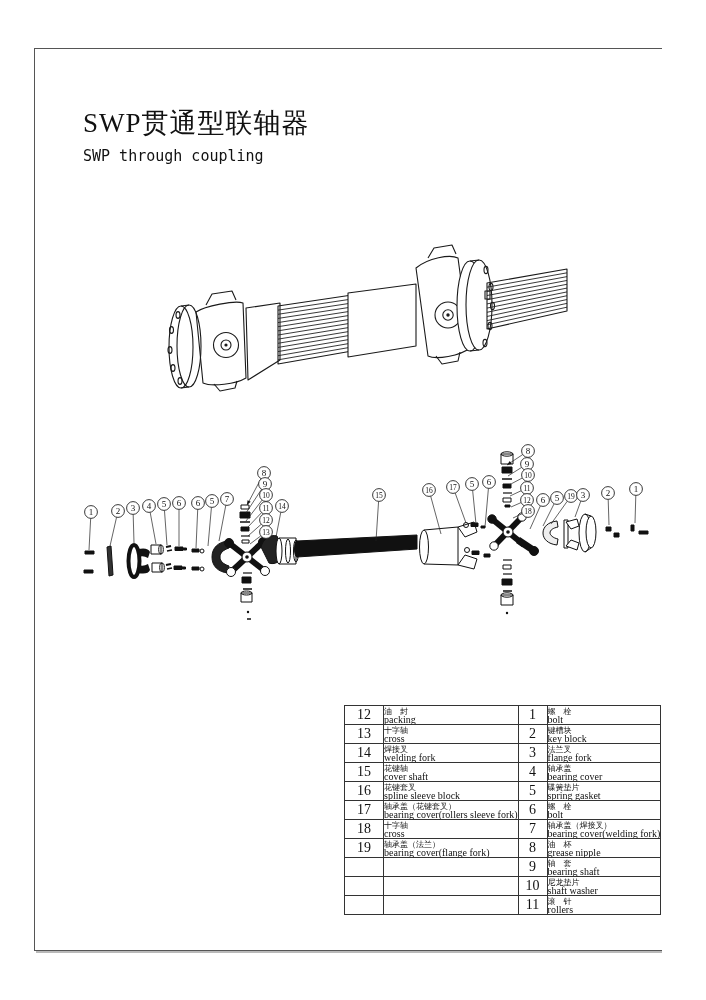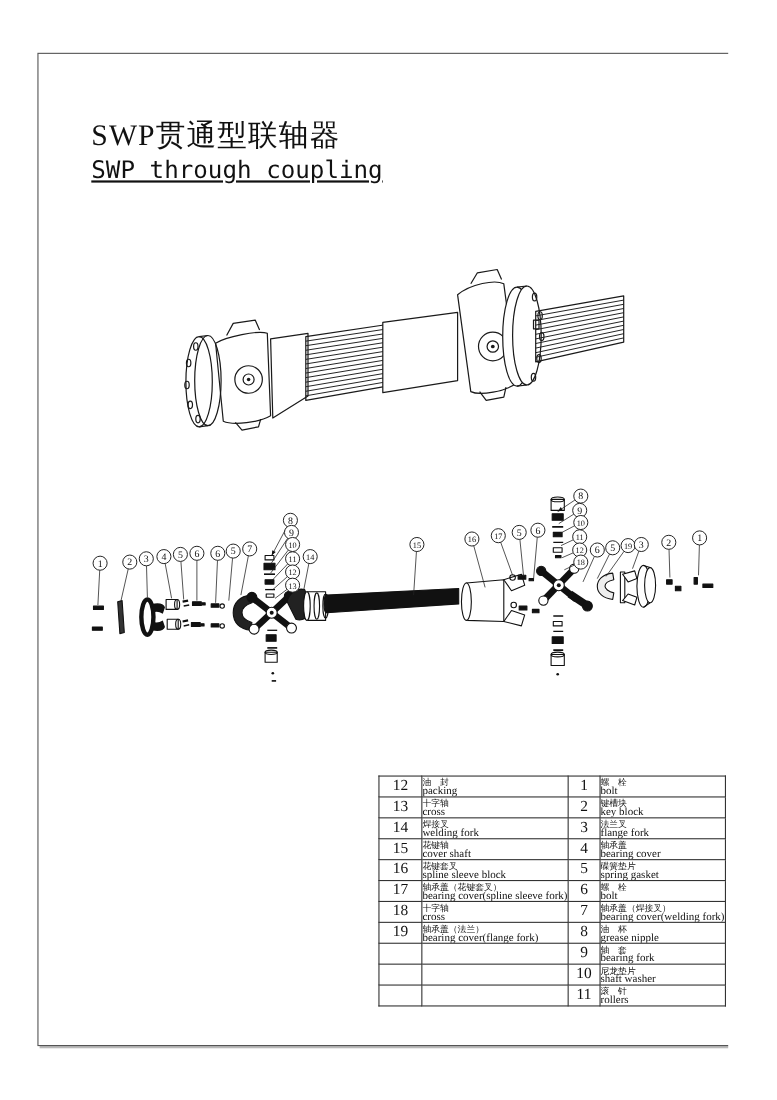--- a/index.html
+++ b/index.html
@@ -2,22 +2,22 @@
 <html><head>
 <meta charset="utf-8">
 <style>
   html,body{margin:0;padding:0;background:#fff;}
   #page{position:relative;width:662px;height:1000px;background:#fff;overflow:hidden;
         font-family:"Liberation Serif","DejaVu Serif",serif;color:#111;}
   #frame{position:absolute;left:34px;top:48px;width:636px;height:901px;
          border:1px solid #555;box-shadow:2px 2px 0 #b9b9b9;}
   #title-block{position:absolute;left:83px;top:106px;}
   #title-zh{font-size:27px;letter-spacing:1px;line-height:34px;white-space:nowrap;}
-  #title-en{font-size:22px;font-family:"DejaVu Sans Mono","Liberation Mono",monospace;
-            letter-spacing:0px;line-height:32px;white-space:nowrap;text-decoration:underline;}
+  #title-en{font-size:15px;font-family:"DejaVu Sans Mono","Liberation Mono",monospace;
+            letter-spacing:0px;line-height:32px;white-space:nowrap;}
   svg text{font-family:"Liberation Serif","DejaVu Serif",serif;}
   #parts-table{position:absolute;left:344px;top:705px;border-collapse:collapse;table-layout:fixed;}
   #parts-table td{border:1px solid #333;padding:0;height:18px;overflow:hidden;vertical-align:middle;}
   #parts-table td.num{font-size:14px;text-align:center;font-family:"Liberation Serif",serif;}
   #parts-table td.name{}
   .zh{font-size:8px;line-height:9px;white-space:nowrap;}
   .en{font-size:10px;line-height:8px;white-space:nowrap;font-family:"Liberation Serif",serif;}
 </style>
 </head>
 <body>
@@ -463,21 +463,21 @@
           <td class="num">5</td>
           <td class="name">
             <div class="zh">碟簧垫片</div>
             <div class="en">spring gasket</div>
           </td>
         </tr>
         <tr>
           <td class="num">17</td>
           <td class="name">
             <div class="zh">轴承盖（花键套叉）</div>
-            <div class="en">bearing cover(spline sleeve fork)</div>
+            <div class="en">bearing cover(rollers sleeve fork)</div>
           </td>
           <td class="num">6</td>
           <td class="name">
             <div class="zh">螺　栓</div>
             <div class="en">bolt</div>
           </td>
         </tr>
         <tr>
           <td class="num">18</td>
           <td class="name">
@@ -504,21 +504,21 @@
         </tr>
         <tr>
           <td class="num"></td>
           <td class="name">
             <div class="zh"></div>
             <div class="en"></div>
           </td>
           <td class="num">9</td>
           <td class="name">
             <div class="zh">轴　套</div>
-            <div class="en">bearing fork</div>
+            <div class="en">bearing shaft</div>
           </td>
         </tr>
         <tr>
           <td class="num"></td>
           <td class="name">
             <div class="zh"></div>
             <div class="en"></div>
           </td>
           <td class="num">10</td>
           <td class="name">

